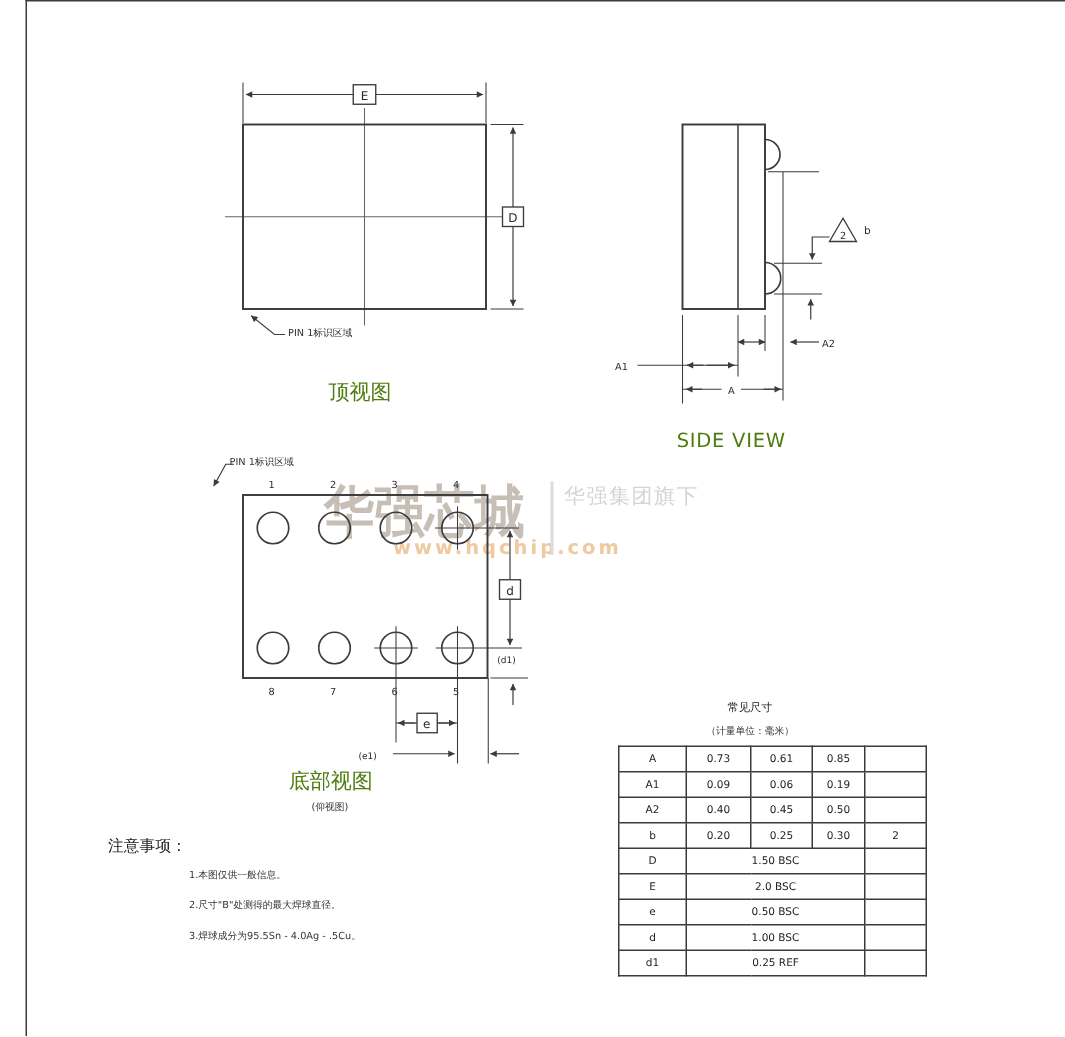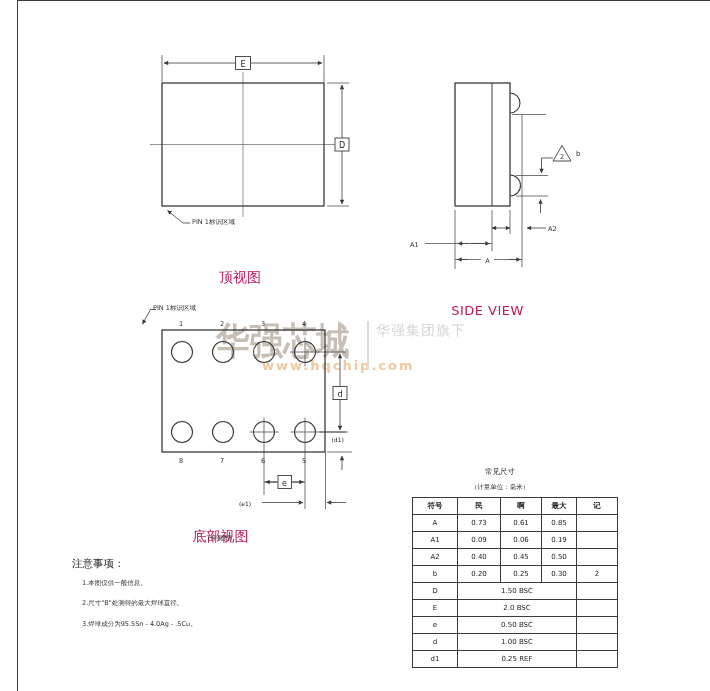--- a/index.html
+++ b/index.html
@@ -9,26 +9,26 @@
   .ctr{text-align:center;}
   .frameline{position:absolute;background:#3c3c3c;z-index:2;}
   
   .wm{position:absolute;z-index:1;white-space:nowrap;pointer-events:none;}
   .wm-brand{font-weight:bold;font-size:38px;transform:scaleX(.88);transform-origin:left top;}
   .wm-url{font-weight:bold;font-size:13px;letter-spacing:2px;margin-left:44px;}
   .wm-tag1{font-size:14px;letter-spacing:1px;}
   .wm-tag2{font-size:18.5px;letter-spacing:1px;}
   .wm-div{width:2px;}
   
-  .viewtitle{font-size:14px;color:#be185d;z-index:3;margin-top:16px;}
+  .viewtitle{font-size:14px;color:#4d7c0f;z-index:3;}
   .sideview-title{font-size:13px;letter-spacing:.5px;}
   .tinytext{font-size:6.5px;color:#333;z-index:3;white-space:nowrap;}
   
   .notes-head{font-size:10.5px;color:#1c1c1c;z-index:3;}
-  .note-item{font-size:6.5px;color:#333;z-index:3;white-space:nowrap;}
+  .note-item{font-size:6.5px;color:#333;z-index:3;white-space:nowrap;margin-left:44px;}
   
   .tbl-title{font-size:7.5px;color:#222;z-index:3;}
   .tbl-sub{font-size:6.5px;color:#333;z-index:3;}
   table.dims{border-collapse:collapse;border:1.5px solid #3b3b3b;table-layout:fixed;
              font-family:"DejaVu Sans","Liberation Sans",sans-serif;z-index:3;position:absolute;}
   table.dims td,table.dims th{border:1px solid #3b3b3b;text-align:center;vertical-align:middle;
              height:16px;padding:0;font-size:7px;color:#222;overflow:hidden;}
   table.dims th{font-weight:bold;font-size:7.5px;}
   svg{position:absolute;left:0;top:0;z-index:2;}
   svg text{font-family:"DejaVu Sans","Liberation Sans",sans-serif;fill:#2a2a2a;}
@@ -142,27 +142,20 @@
 
   <table class="dims" style="left:412px;top:497px;width:205px;">
     <colgroup>
       <col style="width:45px">
         <col style="width:43px">
         <col style="width:41px">
         <col style="width:35px">
         <col style="width:41px">
     </colgroup>
     <tbody>
-        <tr>
-      <th>符号</th>
-      <th>民</th>
-      <th>啊</th>
-      <th>最大</th>
-      <th>记</th>
-    </tr>
     <tr>
       <td>A</td>
       <td>0.73</td>
       <td>0.61</td>
       <td>0.85</td>
       <td></td>
     </tr>
     <tr>
       <td>A1</td>
       <td>0.09</td>

